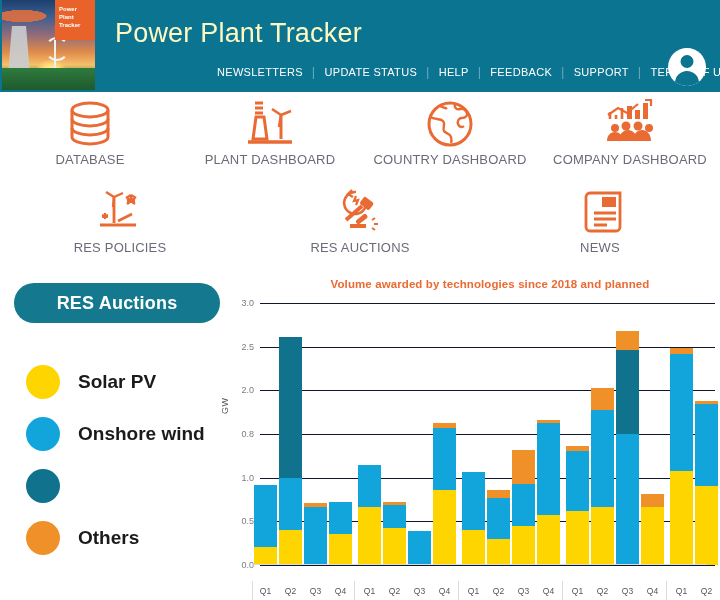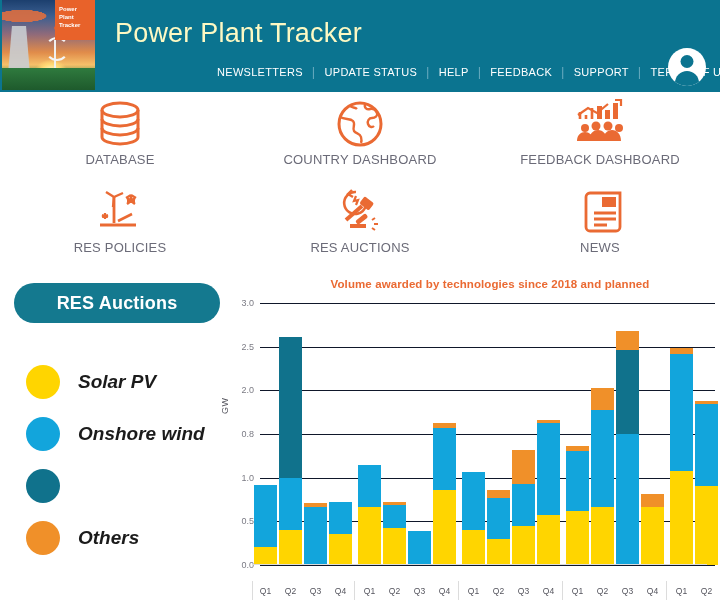--- a/index.html
+++ b/index.html
@@ -145,21 +145,21 @@
     width: 206px; height: 40px;
     background: #14798f;
     border-radius: 20px;
     color: #ffffff;
     font-size: 18px; font-weight: bold;
     display: flex; align-items: center; justify-content: center;
     letter-spacing: .2px;
     cursor: pointer;
   }
   .legend {
-    position: absolute; left: 26px; top: 82px; font-style: italic;
+    position: absolute; left: 26px; top: 82px;
   }
   .legend-item {
     display: flex; align-items: center;
     height: 52px;
   }
   .legend-dot {
     width: 34px; height: 34px; border-radius: 50%;
     flex: none;
   }
   .legend-label {
@@ -293,20 +293,32 @@
         <svg width="52" height="50" viewBox="0 0 52 50" fill="none" stroke="#ea6a33" stroke-width="3">
           <ellipse cx="26" cy="11" rx="18" ry="7"></ellipse>
           <path d="M8 11v27c0 3.9 8.1 7 18 7s18-3.1 18-7V11"></path>
           <path d="M8 20c0 3.9 8.1 7 18 7s18-3.1 18-7"></path>
           <path d="M8 29c0 3.9 8.1 7 18 7s18-3.1 18-7"></path>
         </svg>
       </div>
       <div class="icon-label">DATABASE</div>
     </div>
 
+    <div class="icon-cell">
+      <div class="icon-art">
+        <svg width="56" height="50" viewBox="0 0 56 50" fill="none" stroke="#ea6a33" stroke-width="3">
+          <path d="M13 4h8M13 9h8M13 14h8"></path>
+          <path d="M14 18h8l3 22H11z"></path>
+          <path d="M39 16v24"></path>
+          <path d="M39 16l-9-6M39 16l10-4M39 16l-2 12" stroke-width="2.6"></path>
+          <path d="M6 43h44" stroke-width="3.4"></path>
+        </svg>
+      </div>
+      <div class="icon-label">PLANT DASHBOARD</div>
+    </div>
 
     <div class="icon-cell">
       <div class="icon-art">
         <svg width="52" height="50" viewBox="0 0 52 50" fill="none" stroke="#ea6a33" stroke-width="3">
           <circle cx="26" cy="25" r="21"></circle>
           <path d="M6 18c5 3 10 1 13 4s-1 7 1 10 6 2 7 6 0 6 0 6" stroke-width="2.4"></path>
           <path d="M31 5c-1 4 2 6 5 5s6 1 7 4-2 5-5 5-5 3-4 6 4 4 6 2" stroke-width="2.4"></path>
           <path d="M16 7c2 2 5 1 7 3" stroke-width="2.4"></path>
         </svg>
       </div>
@@ -322,21 +334,21 @@
           <rect x="41" y="4" width="5" height="16" fill="#ea6a33" stroke="none"></rect>
           <path d="M6 16l10-7 9 5 11-9" stroke-width="2.2"></path>
           <path d="M43 1h6v6" stroke-width="2.2"></path>
           <circle cx="13" cy="29" r="4" fill="#ea6a33" stroke="none"></circle>
           <circle cx="24" cy="27" r="4.5" fill="#ea6a33" stroke="none"></circle>
           <circle cx="36" cy="27" r="4.5" fill="#ea6a33" stroke="none"></circle>
           <circle cx="47" cy="29" r="4" fill="#ea6a33" stroke="none"></circle>
           <path d="M5 42c0-6 4-9 8-9s8 3 8 9zM17 42c0-7 4-11 9-11s9 4 9 11zM31 42c0-7 4-11 9-11s9 4 9 11z" fill="#ea6a33" stroke="none"></path>
         </svg>
       </div>
-      <div class="icon-label">FEEDBACK DASHBOARD</div>
+      <div class="icon-label">COMPANY DASHBOARD</div>
     </div>
   </div>
 
   <div class="icon-row">
 
     <div class="icon-cell">
       <div class="icon-art">
         <svg width="56" height="50" viewBox="0 0 56 50" fill="none" stroke="#ea6a33" stroke-width="2.8">
           <path d="M22 10v26"></path>
           <path d="M22 10l-8-5M22 10l9-4M22 10l-1 10" stroke-width="2.4"></path>

